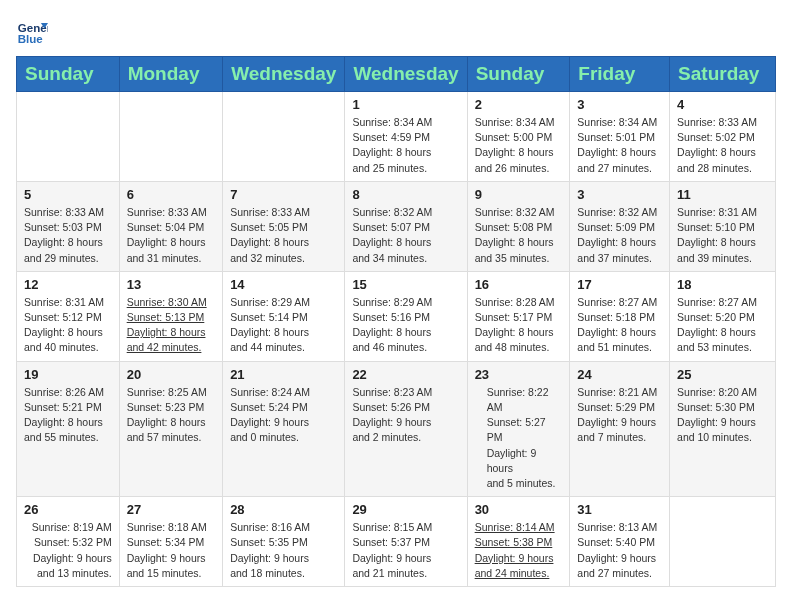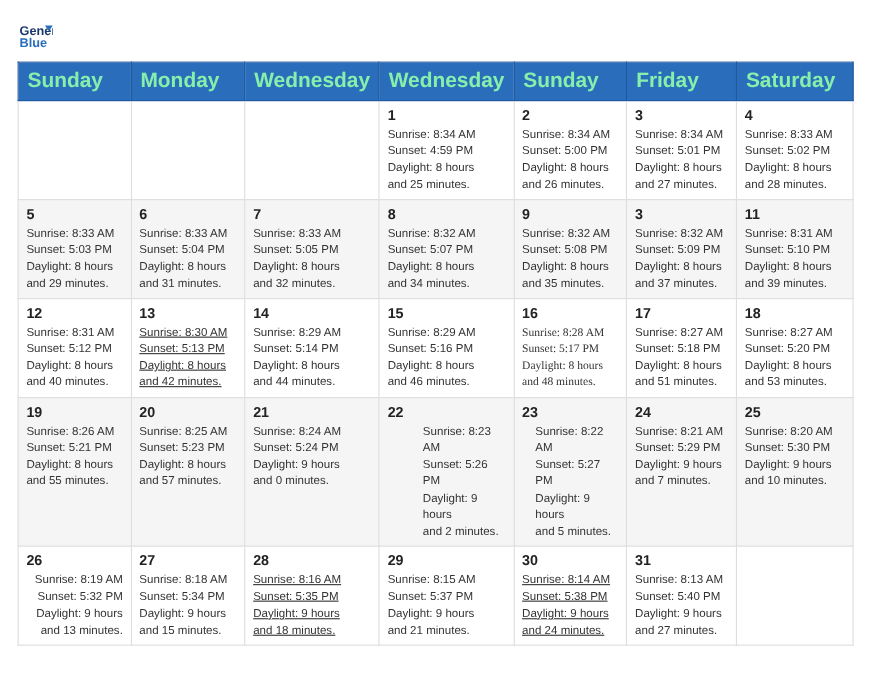--- a/index.html
+++ b/index.html
@@ -221,21 +221,21 @@
         </td>
         <td>
           <div class="day-number">15</div>
           <div class="day-info" style="white-space: pre-line;">Sunrise: 8:29 AM
 Sunset: 5:16 PM
 Daylight: 8 hours
 and 46 minutes.</div>
         </td>
         <td>
           <div class="day-number">16</div>
-          <div class="day-info" style="white-space: pre-line; font-family: Liberation Serif, serif;">Sunrise: 8:28 AM
+          <div class="day-info" style="white-space: pre-line;">Sunrise: 8:28 AM
 Sunset: 5:17 PM
 Daylight: 8 hours
 and 48 minutes.</div>
         </td>
         <td>
           <div class="day-number">17</div>
           <div class="day-info" style="white-space: pre-line;">Sunrise: 8:27 AM
 Sunset: 5:18 PM
 Daylight: 8 hours
 and 51 minutes.</div>
@@ -265,21 +265,21 @@
         </td>
         <td>
           <div class="day-number">21</div>
           <div class="day-info" style="white-space: pre-line;">Sunrise: 8:24 AM
 Sunset: 5:24 PM
 Daylight: 9 hours
 and 0 minutes.</div>
         </td>
         <td>
           <div class="day-number">22</div>
-          <div class="day-info" style="white-space: pre-line; margin-left: 32px;">Sunrise: 8:23 AM
+          <div class="day-info" style="white-space: pre-line;">Sunrise: 8:23 AM
 Sunset: 5:26 PM
 Daylight: 9 hours
 and 2 minutes.</div>
         </td>
         <td>
           <div class="day-number">23</div>
           <div class="day-info" style="white-space: pre-line; margin-left: 12px;">Sunrise: 8:22 AM
 Sunset: 5:27 PM
 Daylight: 9 hours
 and 5 minutes.</div>
@@ -309,21 +309,21 @@
         </td>
         <td>
           <div class="day-number">27</div>
           <div class="day-info" style="white-space: pre-line;">Sunrise: 8:18 AM
 Sunset: 5:34 PM
 Daylight: 9 hours
 and 15 minutes.</div>
         </td>
         <td>
           <div class="day-number">28</div>
-          <div class="day-info" style="white-space: pre-line; text-decoration: underline;">Sunrise: 8:16 AM
+          <div class="day-info" style="white-space: pre-line;">Sunrise: 8:16 AM
 Sunset: 5:35 PM
 Daylight: 9 hours
 and 18 minutes.</div>
         </td>
         <td>
           <div class="day-number">29</div>
           <div class="day-info" style="white-space: pre-line;">Sunrise: 8:15 AM
 Sunset: 5:37 PM
 Daylight: 9 hours
 and 21 minutes.</div>

